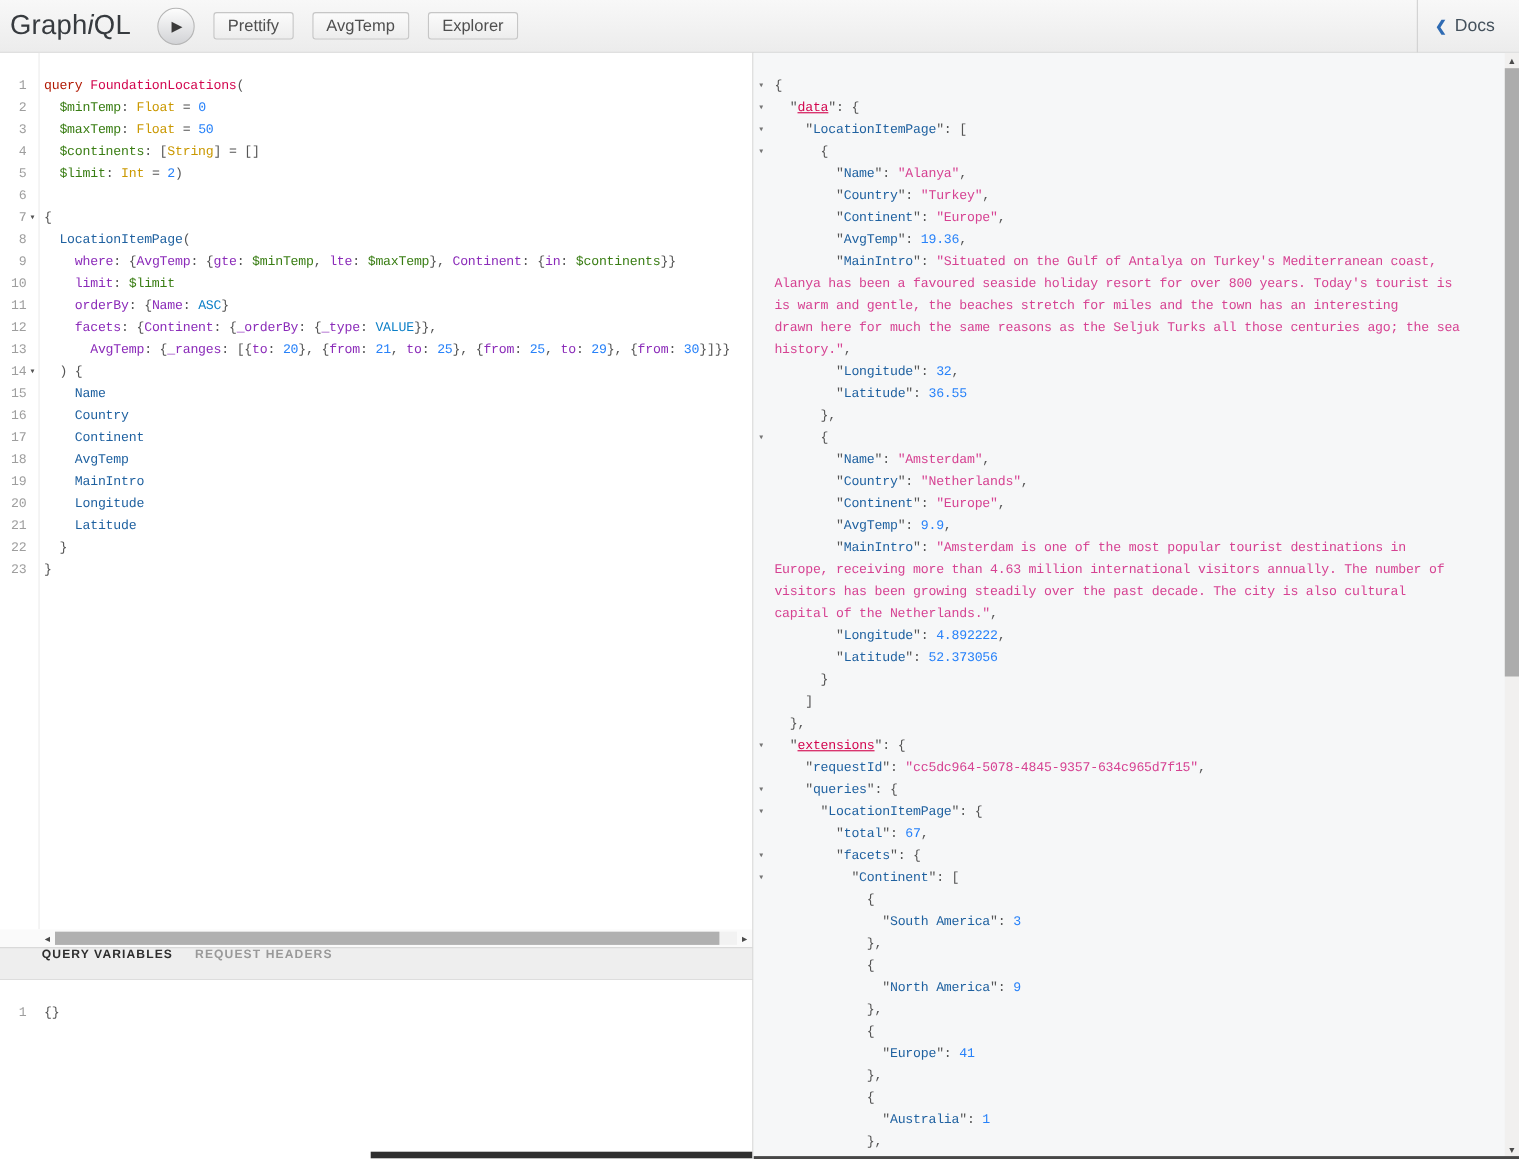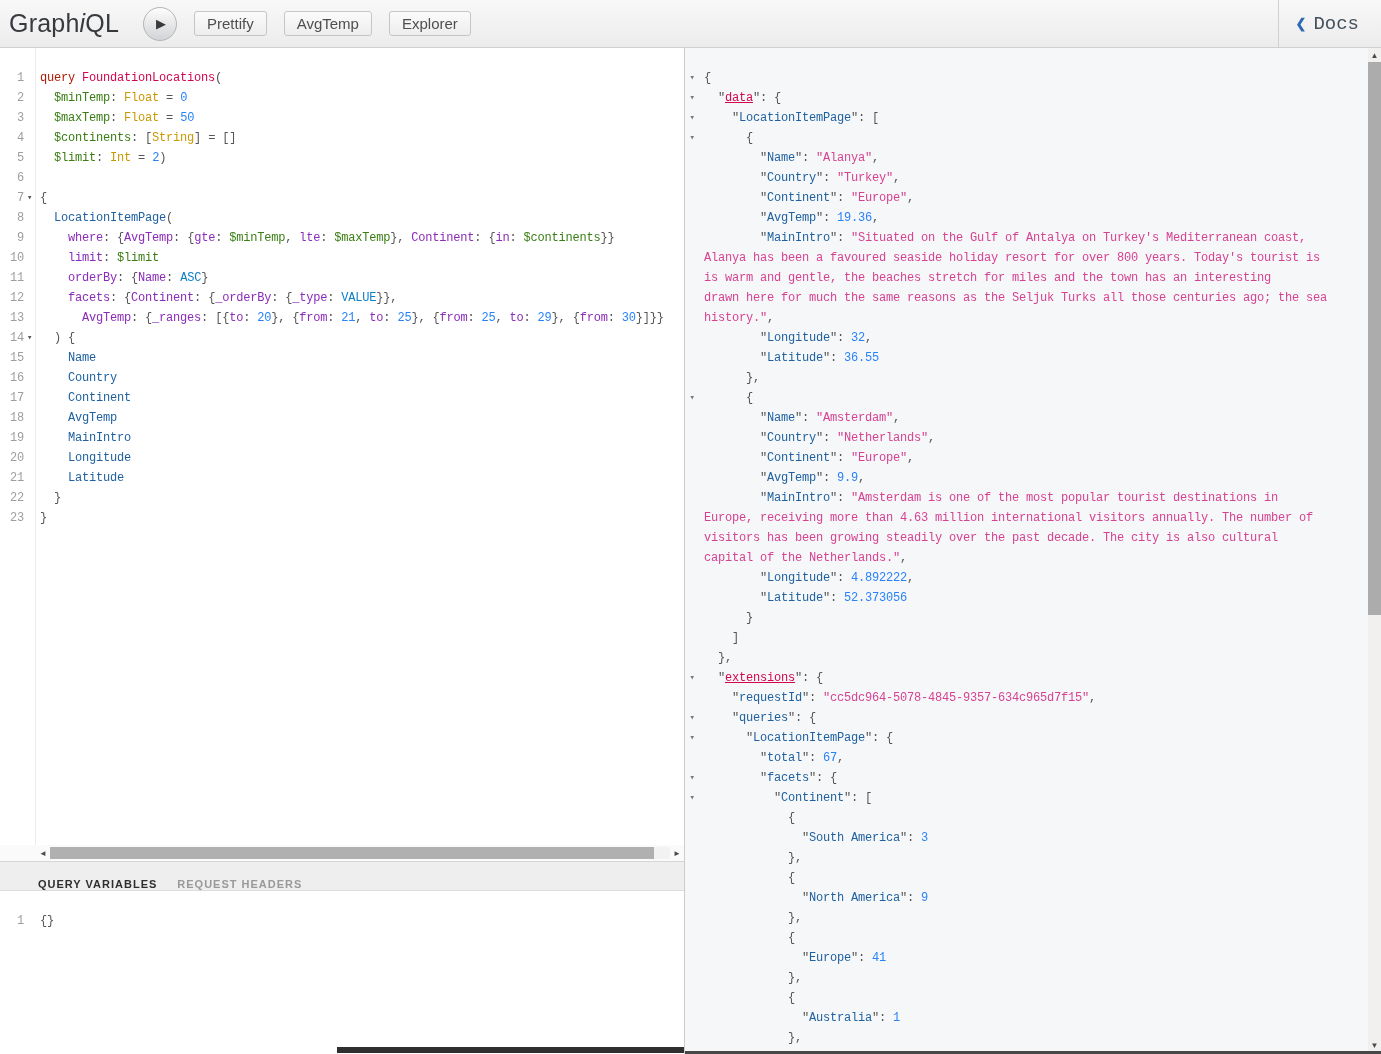--- a/index.html
+++ b/index.html
@@ -18,21 +18,21 @@
   .execute-btn .tri { font-size:13px; color:#3a3a3a; line-height:1; margin-left:2px; }
   .tb-btn { height:25px; margin-left:17px; padding:0 12px; font-size:15px; color:#4f4f4f;
             background:linear-gradient(#fbfbfb,#ededed); border:1px solid #c6c6c6;
             border-radius:3px; display:flex; align-items:center; cursor:pointer; }
   .tb-btn:first-of-type { margin-left:20px; }
   .tb-spacer { flex:1; }
   .tb-divider { width:1px; height:48px; background:#d0d0d0; }
   .docs-btn { display:flex; align-items:center; gap:7px; padding:0 22px 0 16px; height:48px;
               cursor:pointer; }
   .docs-chevron { color:#2f6bb3; font-size:13px; font-weight:bold; }
-  .docs-label { color:#44515c; font-size:19px;font-family:Liberation Mono, monospace; }
+  .docs-label { color:#44515c; font-size:16px; }
 
   
   .crow { display:flex; height:20px; line-height:20px;
           font-family:"Liberation Mono", monospace; font-size:12px; letter-spacing:-0.2px; }
   .gnum { width:24px; text-align:right; color:#9e9e9e; flex:none; }
   .gfold { width:11px; text-align:center; color:#555; font-size:9px; flex:none; }
   .ltext { white-space:pre; padding-left:5px; color:#141823; }
 
   .tok-kw   { color:#B11A04; }
   .tok-def  { color:#D2054E; }
@@ -56,21 +56,21 @@
 
   .h-scroll { position:absolute; left:0; top:797px; width:684px; height:16px; background:#fafafa;
               display:flex; align-items:center; }
   .h-arrow { width:14px; text-align:center; font-size:8px; color:#4a4a4a; flex:none; cursor:pointer; }
   .h-arrow.left { margin-left:36px; }
   .h-track { position:relative; flex:1; height:12px; background:#f2f2f2; }
   .h-thumb { position:absolute; left:0; top:0; width:604px; height:12px; background:#b0b0b0; cursor:pointer; }
 
   .var-title { position:absolute; left:0; top:813px; width:684px; height:30px; background:#eeeeee;
                border-top:1px solid #d6d6d6; border-bottom:1px solid #dddddd;
-               display:flex; align-items:flex-end; }
+               display:flex; align-items:flex-start; }
   .var-tab { font-size:11px; font-weight:700; letter-spacing:1px; text-transform:uppercase;
              cursor:pointer; }
   .var-tab.active { color:#2e2e2e; margin-left:38px; }
   .var-tab.inactive { color:#999; margin-left:20px; }
 
   .var-editor { position:absolute; left:0; top:843px; width:684px; height:163px; background:#fff;
                 overflow:hidden; }
   .var-editor .lines { padding-top:20px; }
 
   .bottom-thumb { position:absolute; left:337px; bottom:1px; width:347px; height:6px;

